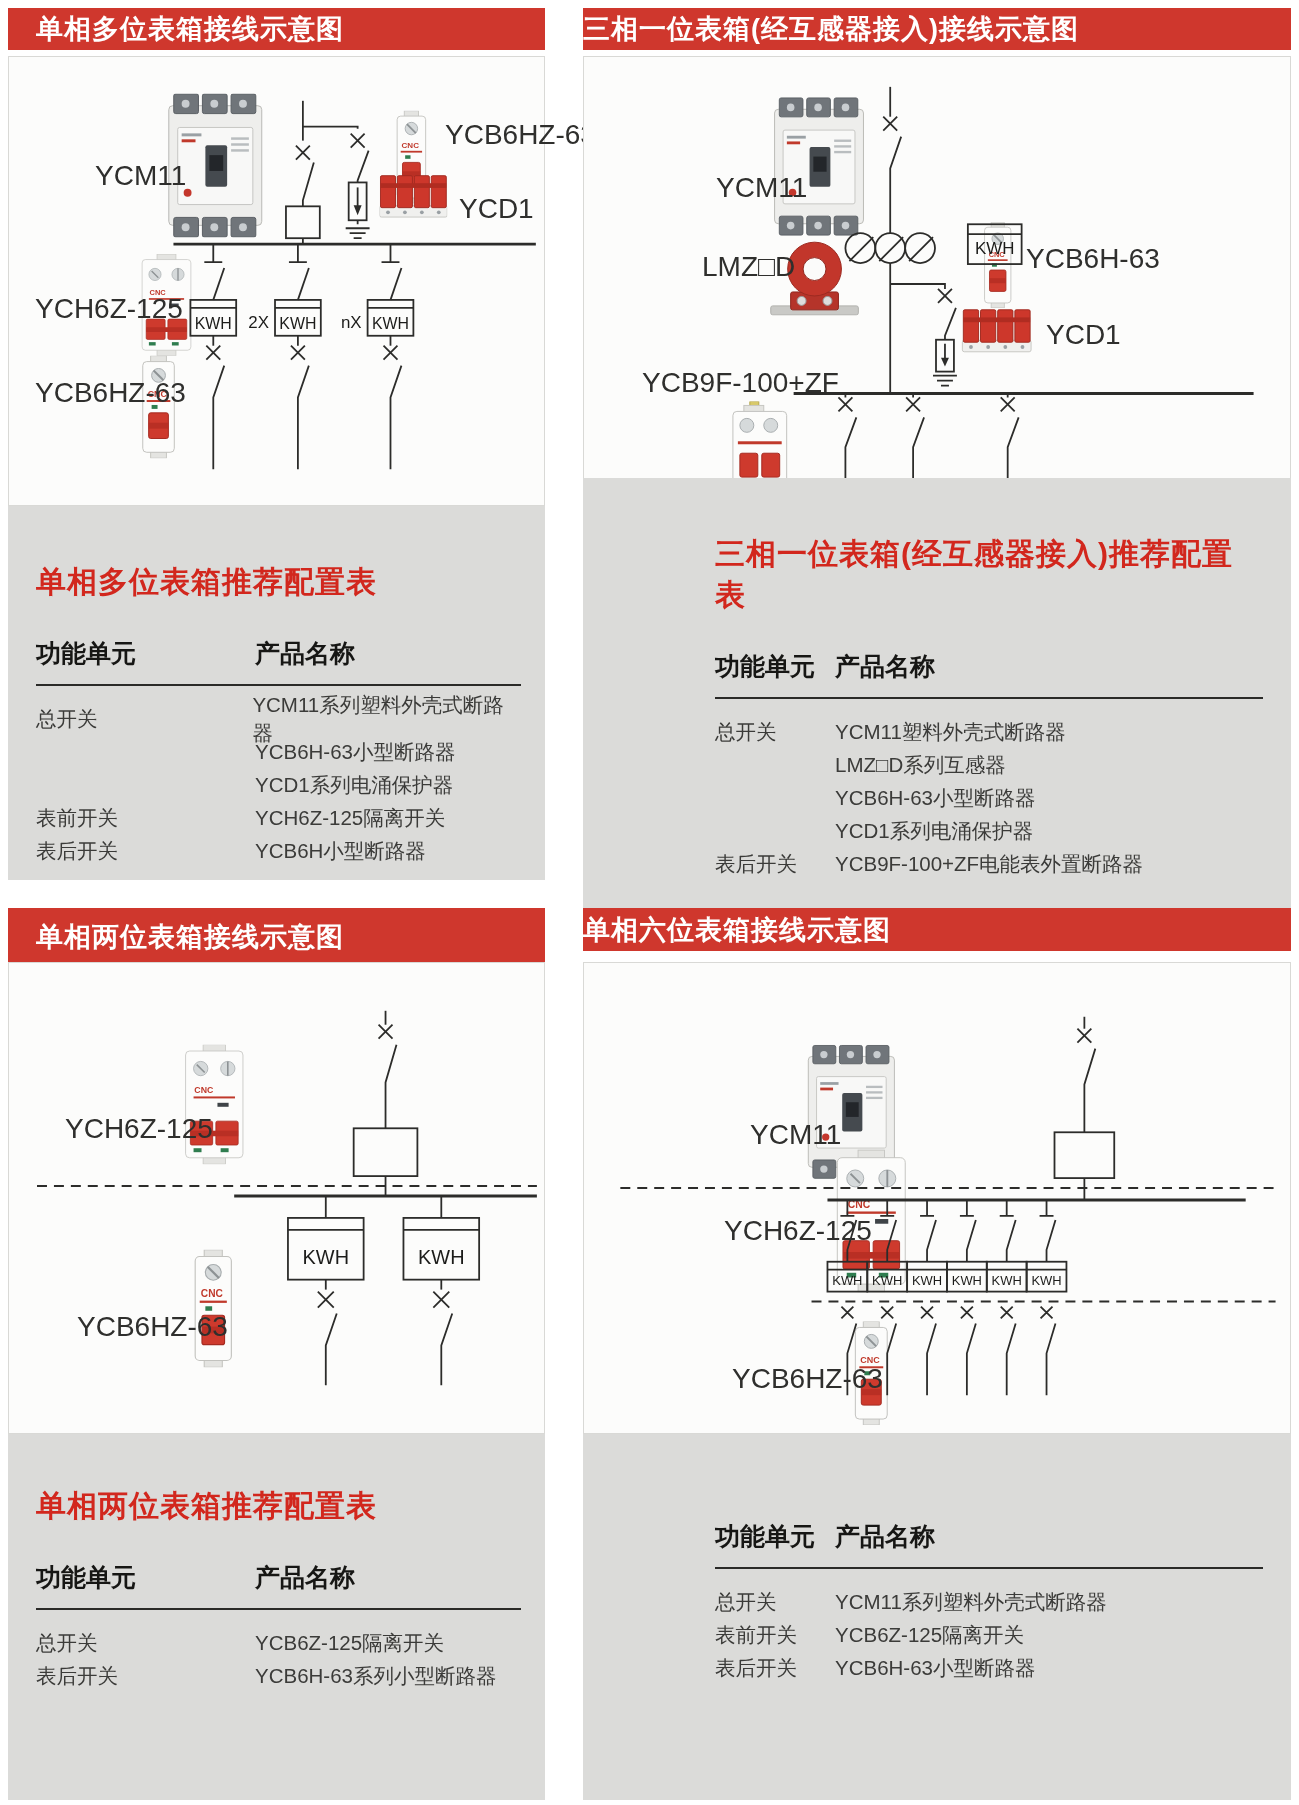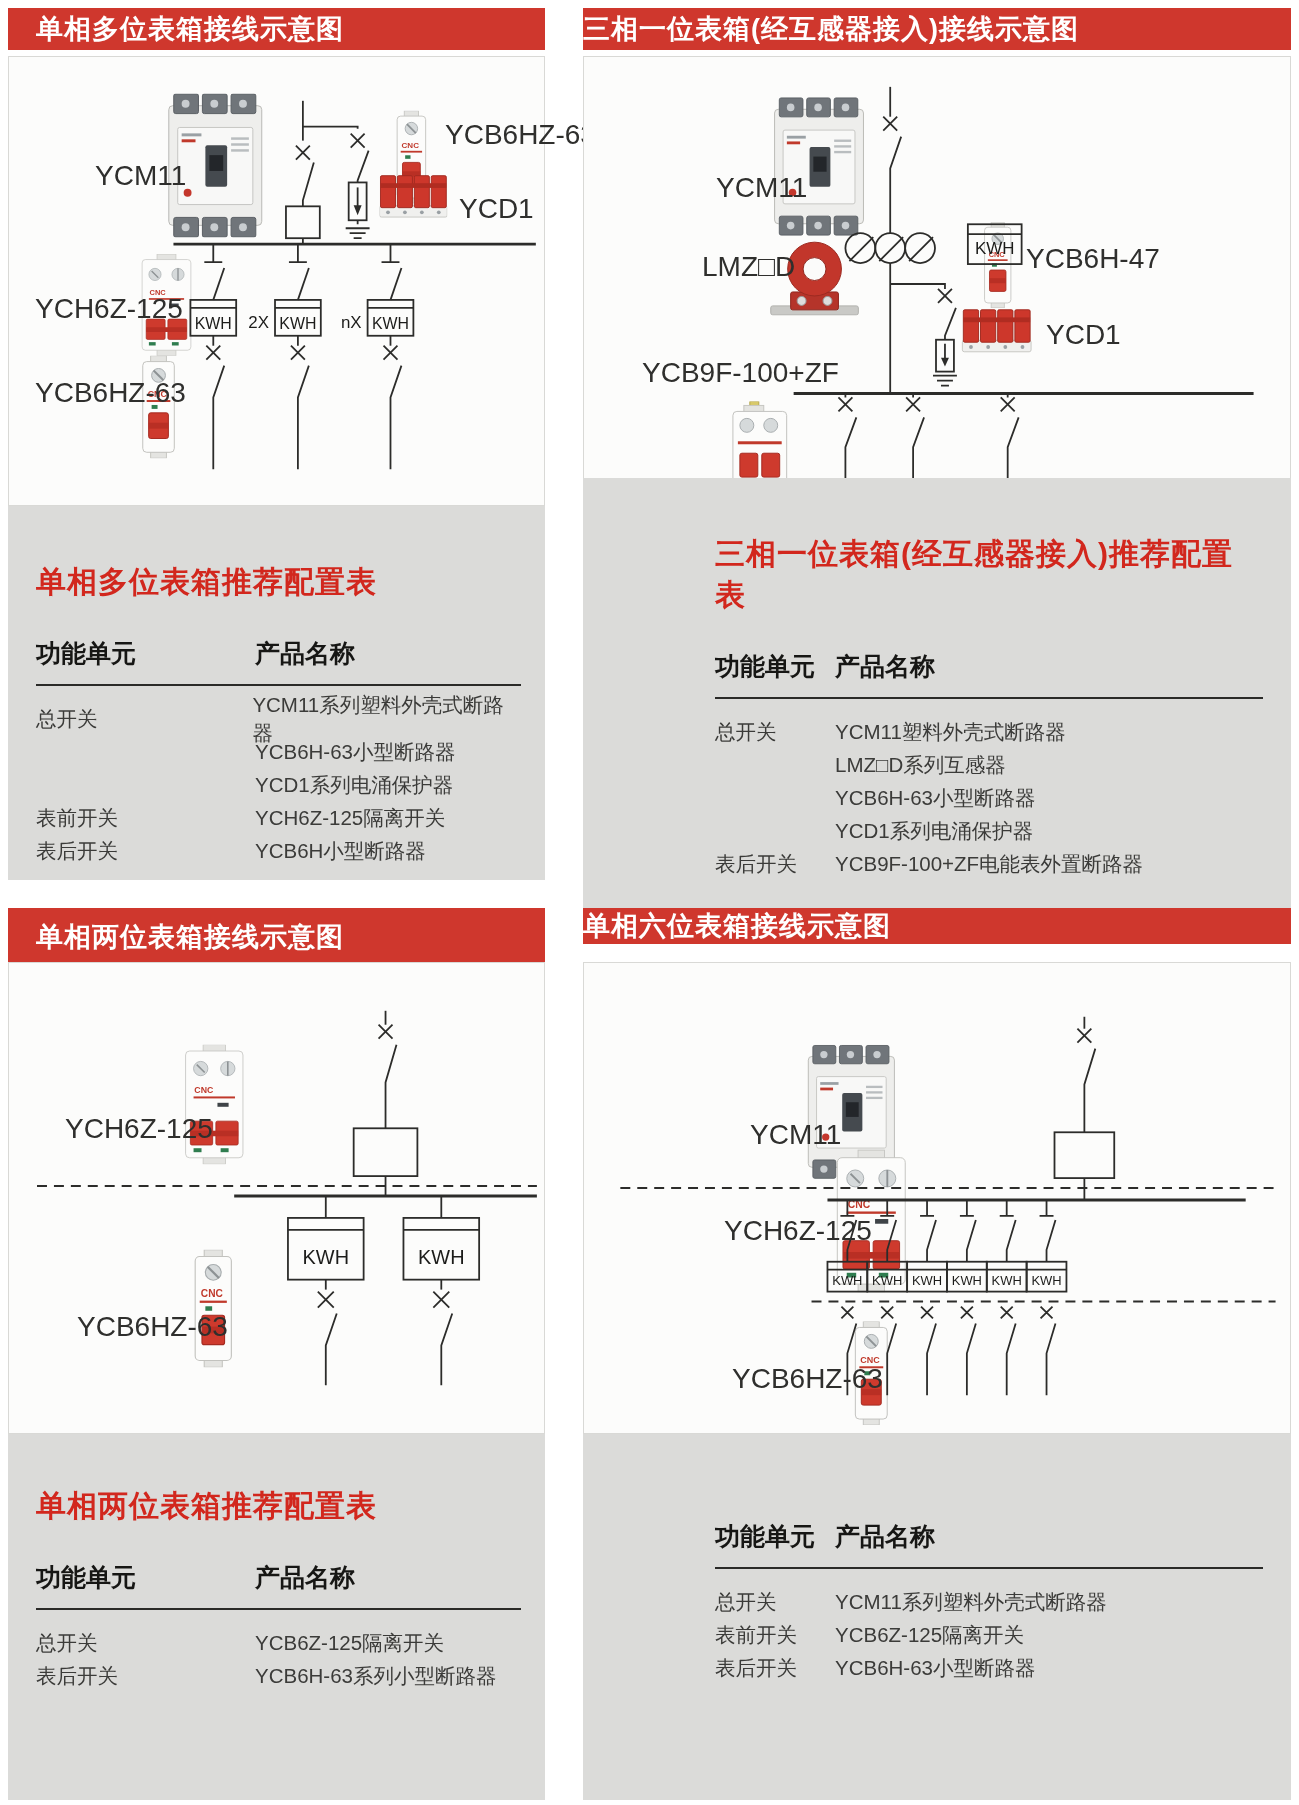--- a/index.html
+++ b/index.html
@@ -253,23 +253,23 @@
       <path class="bus" d="M210 338 H672"></path>
       <path d="M262 338 V342 M255 342 L269 356 M255 356 L269 342"></path>
       <path d="M273 362 L262 392 V432"></path>
       <path d="M330 338 V342 M323 342 L337 356 M323 356 L337 342"></path>
       <path d="M341 362 L330 392 V432"></path>
       <path d="M425 338 V342 M418 342 L432 356 M418 356 L432 342"></path>
       <path d="M436 362 L425 392 V432"></path>
     </svg>
     <div class="dlabel" style="left:132px;top:115px">YCM11</div>
     <div class="dlabel" style="left:118px;top:194px">LMZ□D</div>
-    <div class="dlabel" style="left:442px;top:186px">YCB6H-47</div>
+    <div class="dlabel" style="left:442px;top:186px">YCB6H-63</div>
     <div class="dlabel" style="left:462px;top:262px">YCD1</div>
-    <div class="dlabel" style="left:58px;top:300px">YCB9F-100+ZF</div>
+    <div class="dlabel" style="left:58px;top:310px">YCB9F-100+ZF</div>
   </div>
   <div class="gpanel col-r" style="top:478px;height:448px">
     <div class="ttitle">三相一位表箱(经互感器接入)推荐配置表</div>
     <div class="thead">
       <span class="h1">功能单元</span>
       <span class="h2">产品名称</span>
     </div>
     <div class="rule"></div>
     <div class="rows">
         <div class="trow">
@@ -341,21 +341,21 @@
           <span class="cell-unit">总开关</span>
           <span class="cell-prod">YCB6Z-125隔离开关</span>
         </div>
         <div class="trow">
           <span class="cell-unit">表后开关</span>
           <span class="cell-prod">YCB6H-63系列小型断路器</span>
         </div>
       </div>
   </div>
 
-  <div class="banner col-r" style="top:908px;height:36px">
+  <div class="banner col-r" style="top:908px;height:43px">
     <span class="banner-text">单相六位表箱接线示意图</span>
   </div>
   <div class="dpanel col-r" style="top:962px;height:472px">
     <svg class="ckt" viewBox="0 0 708 472">
       <use href="#mccb" x="222" y="82" width="92" height="135"></use>
       <use href="#iso2p" x="252" y="186" width="72" height="146"></use>
       <use href="#br1p" x="268" y="360" width="40" height="104"></use>
       <path d="M502 54 V66"></path>
       <path d="M495 66 L509 80 M495 80 L509 66"></path>
       <path d="M513 86 L502 122 V170"></path>

